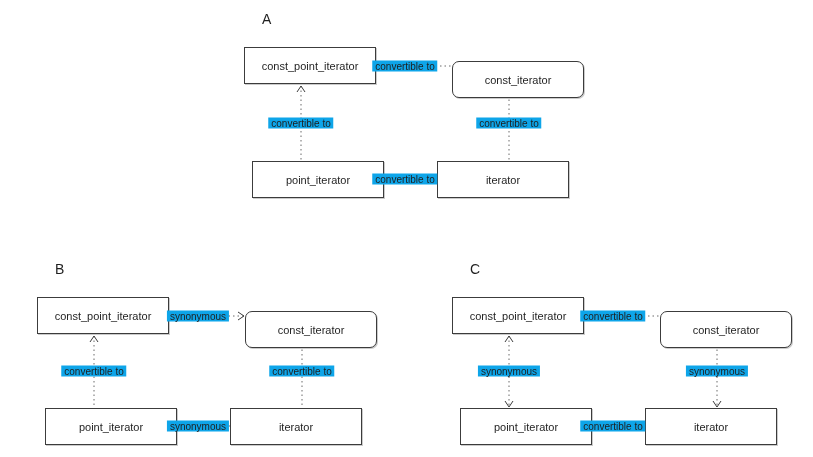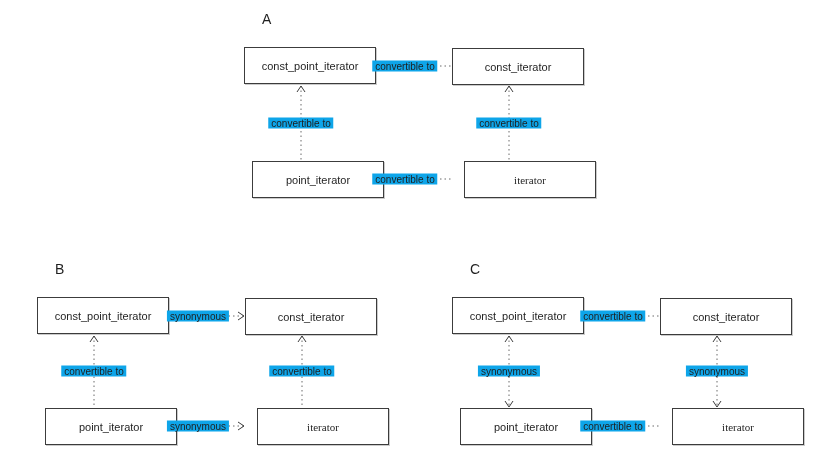--- a/index.html
+++ b/index.html
@@ -42,23 +42,23 @@
     display: flex;
     align-items: center;
     justify-content: center;
     font-size: 11px;
     color: #1f1f1f;
     white-space: nowrap;
     box-shadow: 1px 1px 0 rgba(140,140,140,0.45);
     z-index: 2;
   }
   .tl { left: 0;     top: 35px; }
-  .tr { left: 208px; top: 36px; }
+  .tr { left: 208px; top: 49px; border-radius: 7px; }
   .bl { left: 8px;     top: 149px; }
-  .br { left: 220px; top: 149px; font-family: Liberation Serif, serif; }
+  .br { left: 193px; top: 149px; }
   .rows-low .bl, .rows-low .br { top: 146px; }
 
   .edges {
     position: absolute;
     left: 0; top: 0;
     width: 330px;
     height: 195px;
     z-index: 1;
   }
   .dot {

